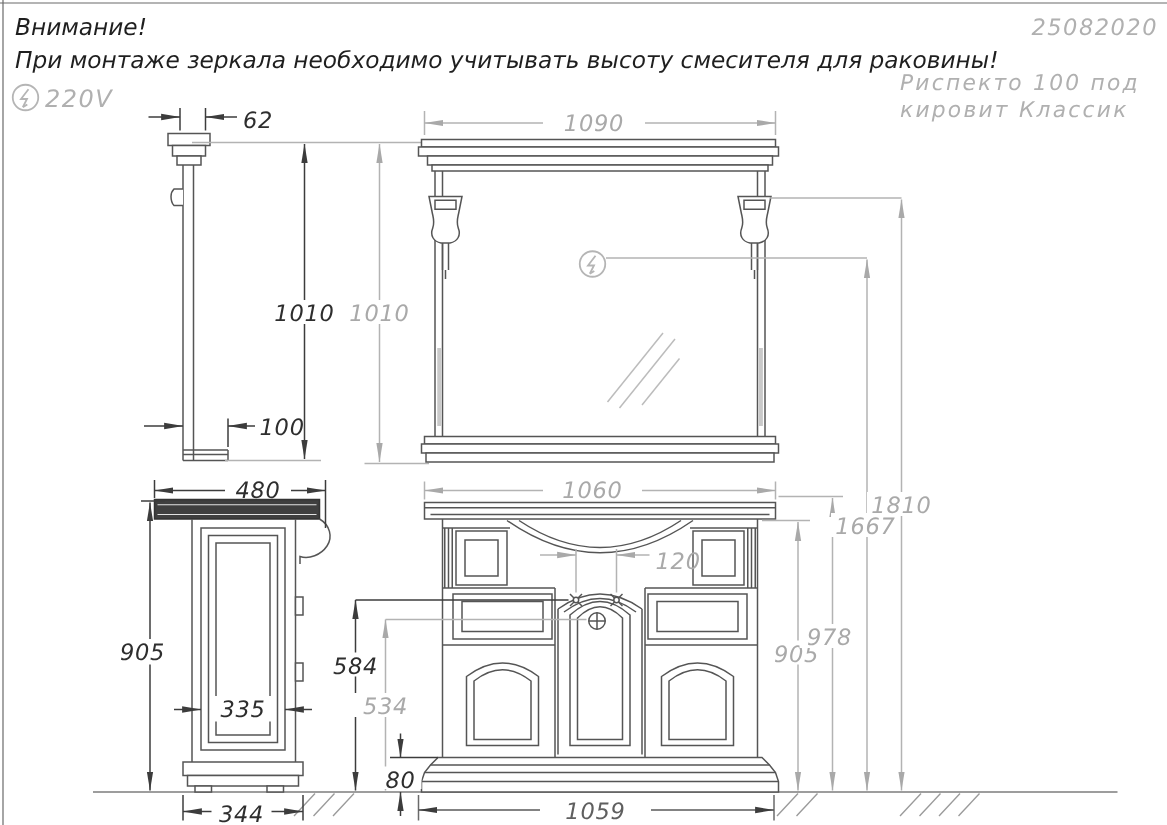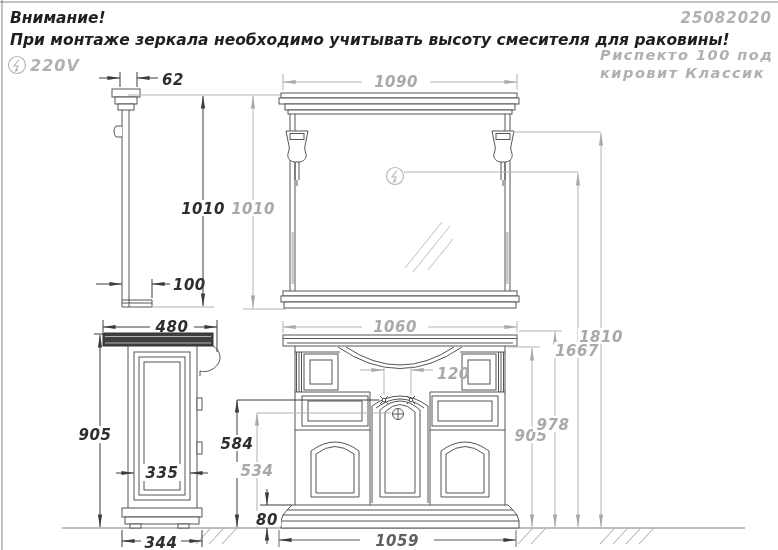--- a/index.html
+++ b/index.html
@@ -1,17 +1,17 @@
 <!DOCTYPE html>
 <html><head>
 <meta charset="utf-8">
 <style>
   html,body{margin:0;padding:0;background:#ffffff;}
   .page{position:relative;width:778px;height:550px;background:#ffffff;overflow:hidden;
-        font-family:"DejaVu Sans",sans-serif;font-weight:bold;}
+        font-family:"DejaVu Sans",sans-serif;}
   svg{display:block}
   
   .ln  {stroke:#555555;stroke-width:1;fill:none;stroke-linecap:butt}
   .lnt {stroke:#6a6a6a;stroke-width:.8;fill:none}
   .ld  {stroke:#3c3c3c;stroke-width:1;fill:none}
   .lg  {stroke:#b3b3b3;stroke-width:1;fill:none}
   
   text{font-family:"DejaVu Sans",sans-serif;font-style:italic;letter-spacing:.5px}
   .td {fill:#2e2e2e;font-size:15px}
   .tg {fill:#a9a9a9;font-size:15px}

